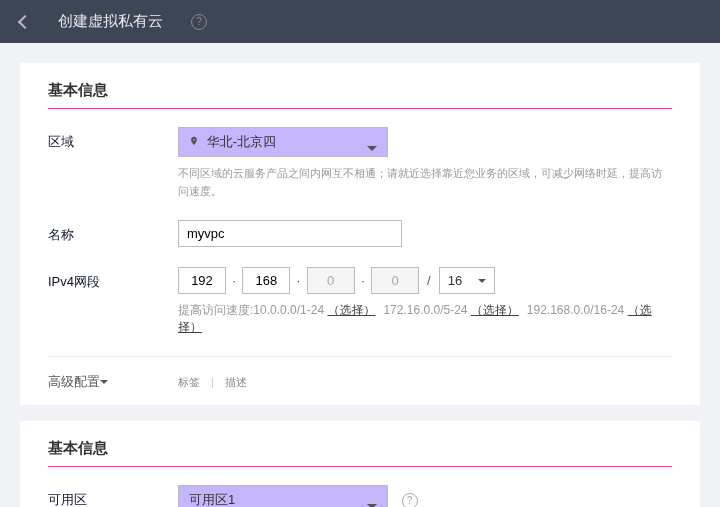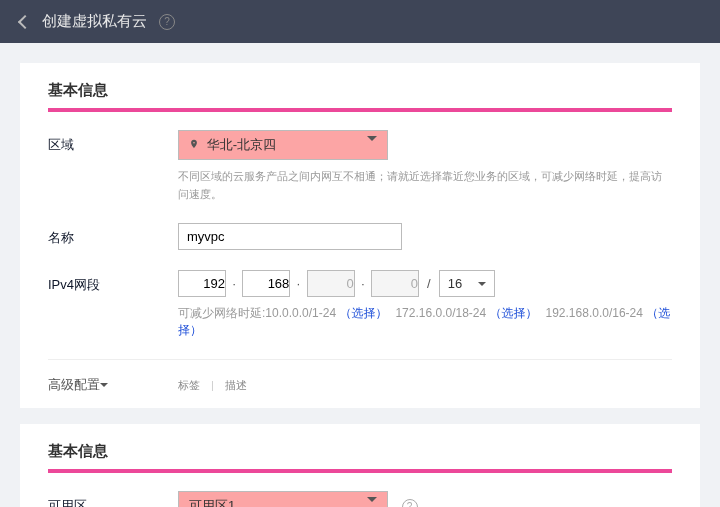--- a/index.html
+++ b/index.html
@@ -1,39 +1,39 @@
 <!DOCTYPE html>
 <html><head>
   <meta charset="utf-8">
   <style>
     * { margin: 0; padding: 0; box-sizing: border-box; }
     body { font-family: Arial, "Microsoft YaHei", sans-serif; background: #f0f2f5; font-size: 13px; color: #333; }
-    .header { background: #3e4557; color: #fff; padding: 12px 20px; display: flex; align-items: center; gap: 12px; }
+    .header { background: #3e4557; color: #fff; padding: 12px 20px; display: flex; align-items: center; gap: 28px; }
     .header .back-chevron { display: inline-block; width: 10px; height: 10px; border-left: 2px solid #bbb; border-bottom: 2px solid #bbb; transform: rotate(45deg); }
     .header .title { font-size: 15px; color: #e8e8e8; }
     .header .help-circle { width: 16px; height: 16px; border: 1px solid #888; border-radius: 50%; display: flex; align-items: center; justify-content: center; font-size: 10px; color: #888; }
     .content { padding: 20px 20px 0 20px; }
     .panel { background: #fff; padding: 18px 28px 14px 28px; margin-bottom: 16px; }
-    .section-title { font-size: 15px; font-weight: bold; color: #333; padding-bottom: 8px; border-bottom: 4px solid #ec4899; margin-bottom: 18px; }
+    .section-title { font-size: 15px; font-weight: bold; color: #333; padding-bottom: 8px; border-bottom: 1px solid #ec4899; margin-bottom: 18px; }
     .row { display: flex; align-items: flex-start; margin-bottom: 20px; }
     .row .label { width: 130px; flex-shrink: 0; font-size: 13px; color: #0f172a; padding-top: 6px; }
     .row .control { flex: 1; }
-    .select-box { display: inline-flex; align-items: flex-start; justify-content: space-between; border: 1px solid #bbb; padding: 5px 10px; min-width: 210px; background: #fca5a5; cursor: pointer; }
+    .select-box { display: inline-flex; align-items: flex-end; justify-content: space-between; border: 1px solid #bbb; padding: 5px 10px; min-width: 210px; background: #c4b5fd; cursor: pointer; }
     .select-box .caret { width: 0; height: 0; border-left: 5px solid transparent; border-right: 5px solid transparent; border-top: 5px solid #555; }
     .hint { color: #999; font-size: 11px; margin-top: 8px; line-height: 1.6; }
     .text-input { border: 1px solid #bbb; padding: 5px 8px; width: 224px; font-size: 13px; }
     .ip-group { display: flex; align-items: center; gap: 6px; }
-    .ip-box { border: 1px solid #bbb; width: 48px; padding: 5px 0; text-align: right; font-size: 13px; }
+    .ip-box { border: 1px solid #bbb; width: 48px; padding: 5px 0; text-align: center; font-size: 13px; }
     .ip-box.disabled { background: #f5f5f5; color: #aaa; }
     .ip-dot { color: #555; }
     .ip-slash { color: #555; margin: 0 2px; }
     .cidr-select { display: inline-flex; align-items: center; justify-content: space-between; border: 1px solid #bbb; padding: 5px 8px; width: 56px; background: #fff; cursor: pointer; }
     .cidr-select .caret { width: 0; height: 0; border-left: 4px solid transparent; border-right: 4px solid transparent; border-top: 4px solid #555; }
     .cidr-hint { font-size: 12px; color: #999; margin-top: 8px; }
-    .cidr-hint .link { color: #1d4ed8; cursor: pointer; }
+    .cidr-hint .link { color: #404040; cursor: pointer; text-decoration: underline; }
     .cidr-hint span.seg { margin-right: 8px; }
     .adv-row { display: flex; align-items: center; border-top: 1px solid #eee; padding-top: 16px; margin-top: 10px; }
     .adv-toggle { width: 130px; display: flex; align-items: center; color: #555; font-size: 13px; cursor: pointer; }
     .adv-toggle .caret-d { width: 0; height: 0; border-left: 4px solid transparent; border-right: 4px solid transparent; border-top: 4px solid #555; }
     .adv-items { color: #888; font-size: 11px; }
     .adv-items .sep { margin: 0 8px; color: #ccc; }
     .help-circle-sm { width: 16px; height: 16px; border: 1px solid #aaa; border-radius: 50%; display: inline-flex; align-items: center; justify-content: center; font-size: 10px; color: #aaa; margin-left: 10px; }
     .pin-icon svg { width: 10px; height: 12px; fill: #555; margin-right: 4px; vertical-align: -1px; }
   </style>
 </head>
@@ -84,21 +84,21 @@
           <input class="ip-box disabled" disabled="" value="0" style="">
           <span class="ip-dot">·</span>
           <input class="ip-box disabled" disabled="" value="0" style="">
           <span class="ip-slash">/</span>
           <div class="cidr-select">
             <span>16</span>
             <span class="caret"></span>
           </div>
         </div>
         <div class="cidr-hint">
-          <span>可减少网络时延:</span><span class="seg"><span>10.0.0.0/1-24</span> <span class="link">（选择）</span></span><span class="seg"><span>172.16.0.0/18-24</span> <span class="link">（选择）</span></span><span class="seg"><span>192.168.0.0/16-24</span> <span class="link">（选择）</span></span>
+          <span>提高访问速度:</span><span class="seg"><span>10.0.0.0/1-24</span> <span class="link">（选择）</span></span><span class="seg"><span>172.16.0.0/5-24</span> <span class="link">（选择）</span></span><span class="seg"><span>192.168.0.0/16-24</span> <span class="link">（选择）</span></span>
         </div>
       </div>
     </div>
 
     <div class="adv-row">
       <div class="adv-toggle">
         <span>高级配置</span>
         <span class="caret-d"></span>
       </div>
       <div class="adv-items">

